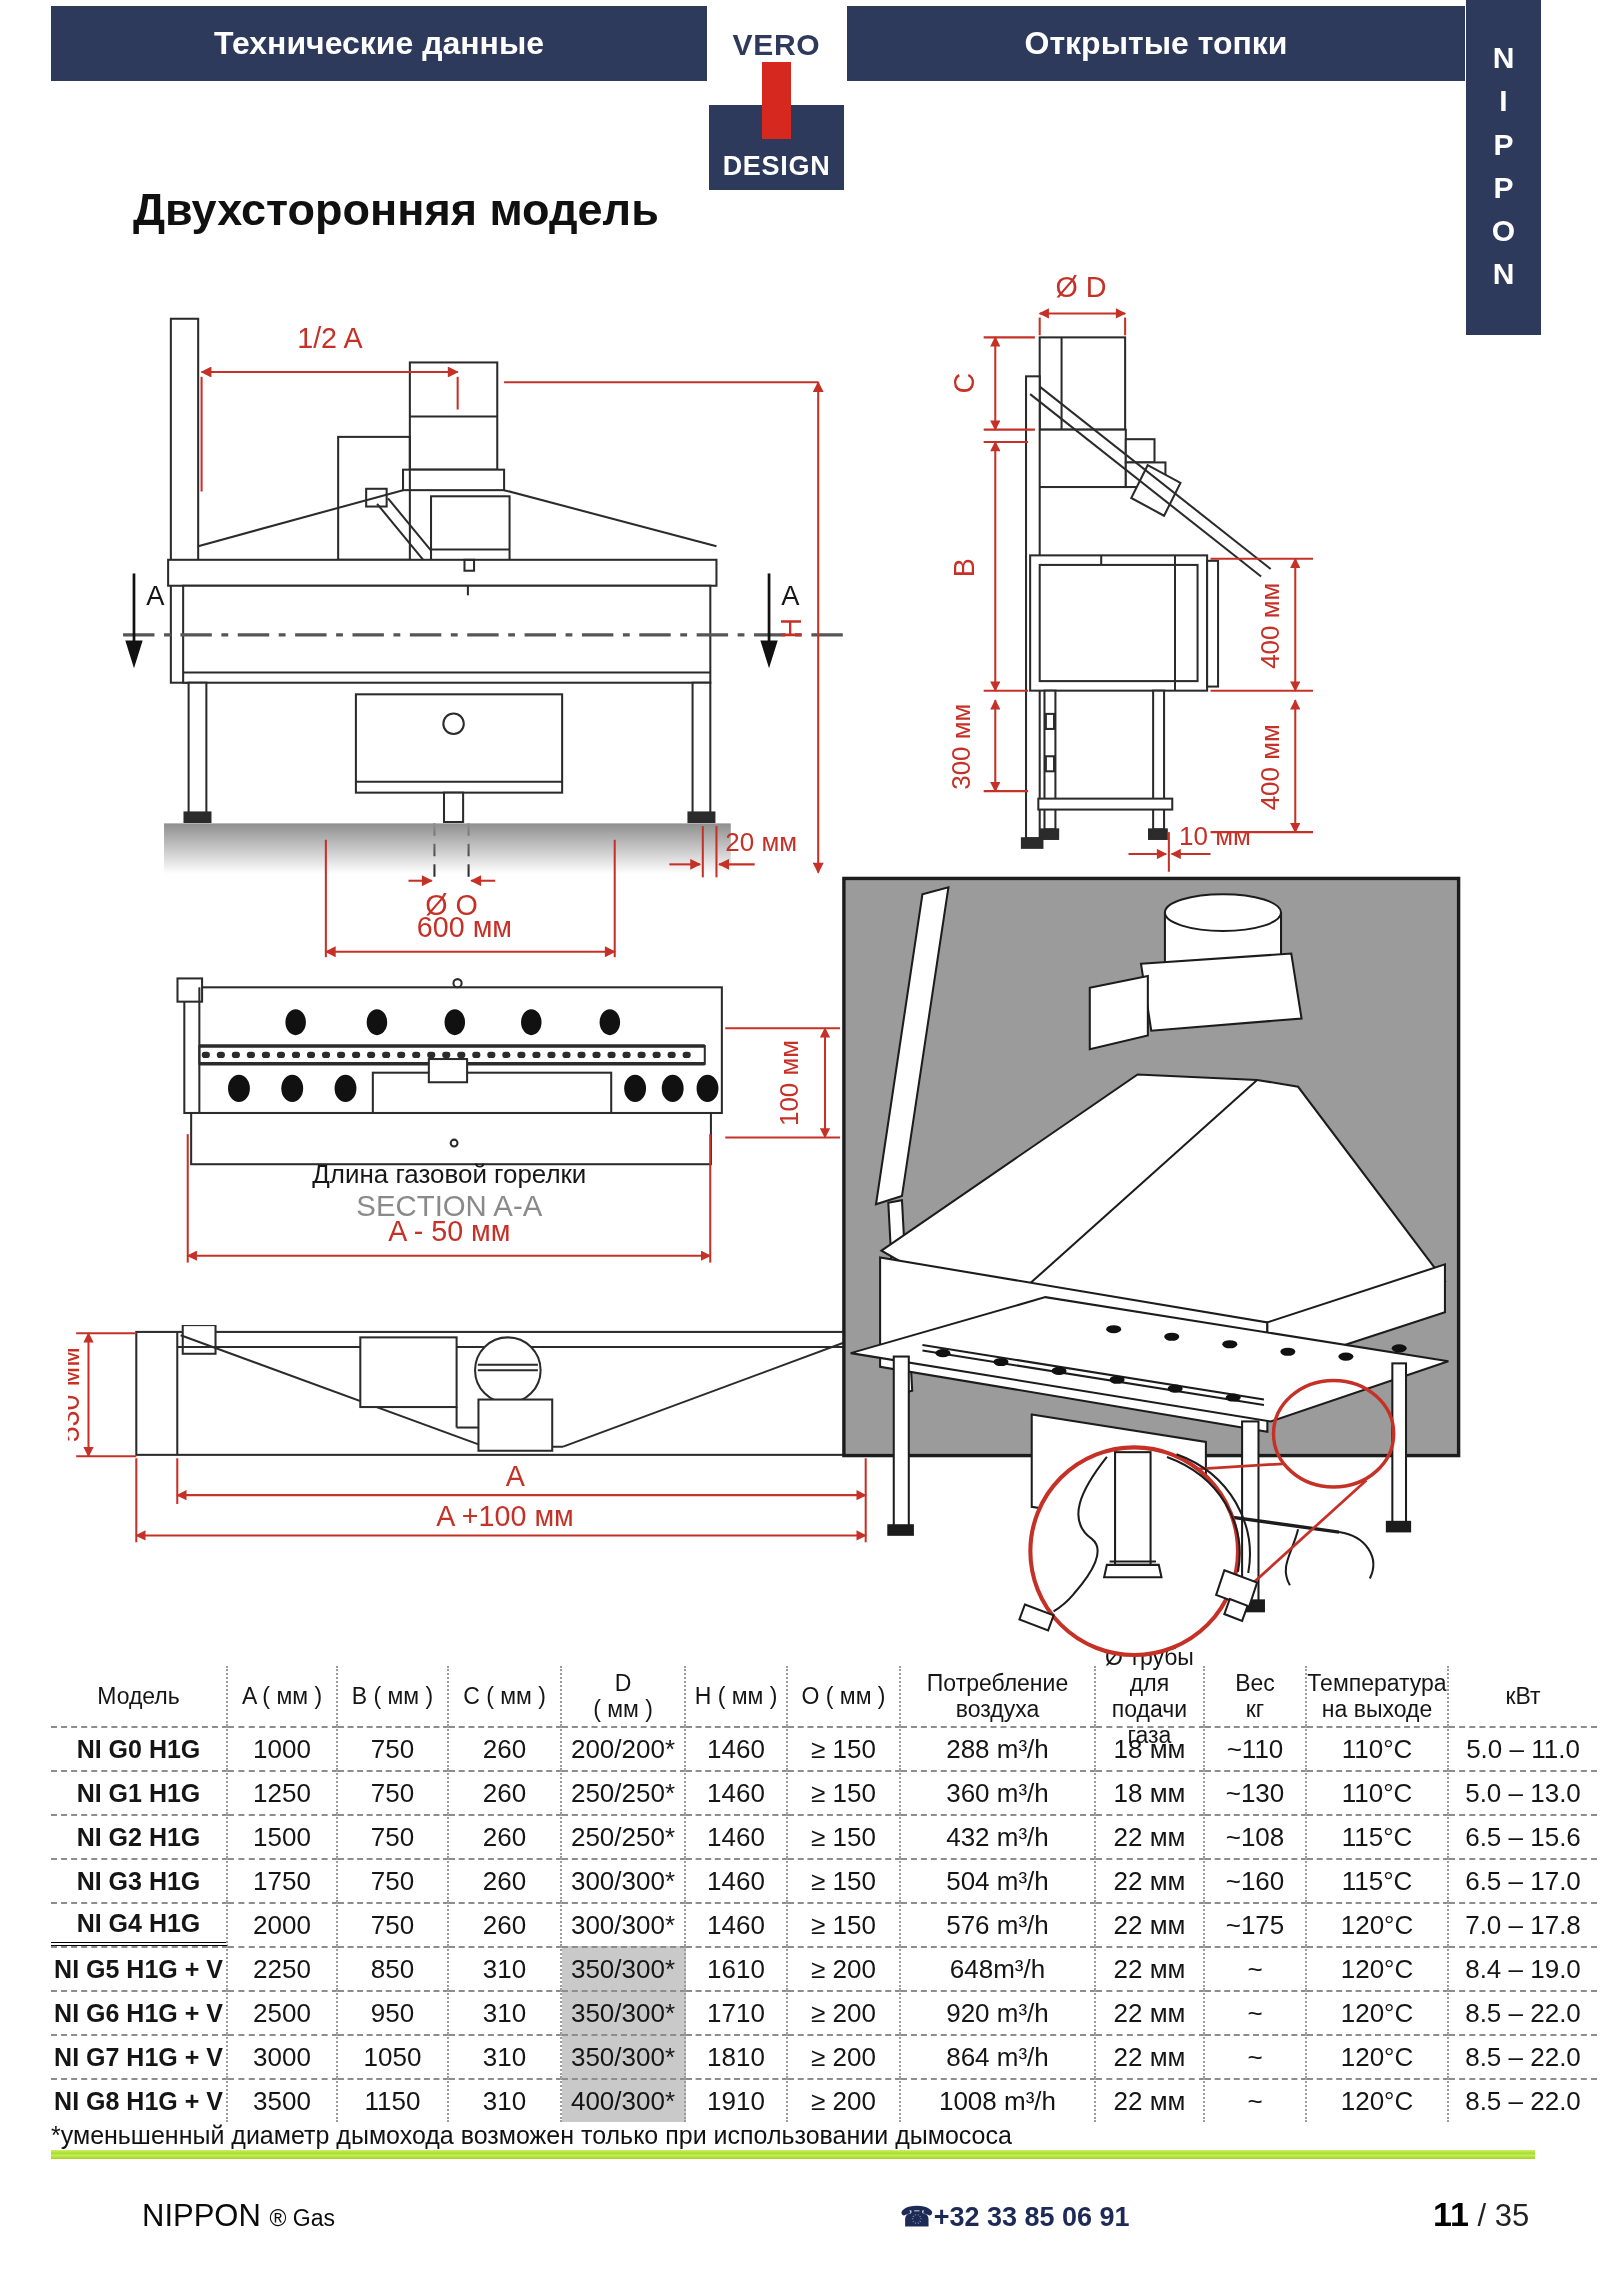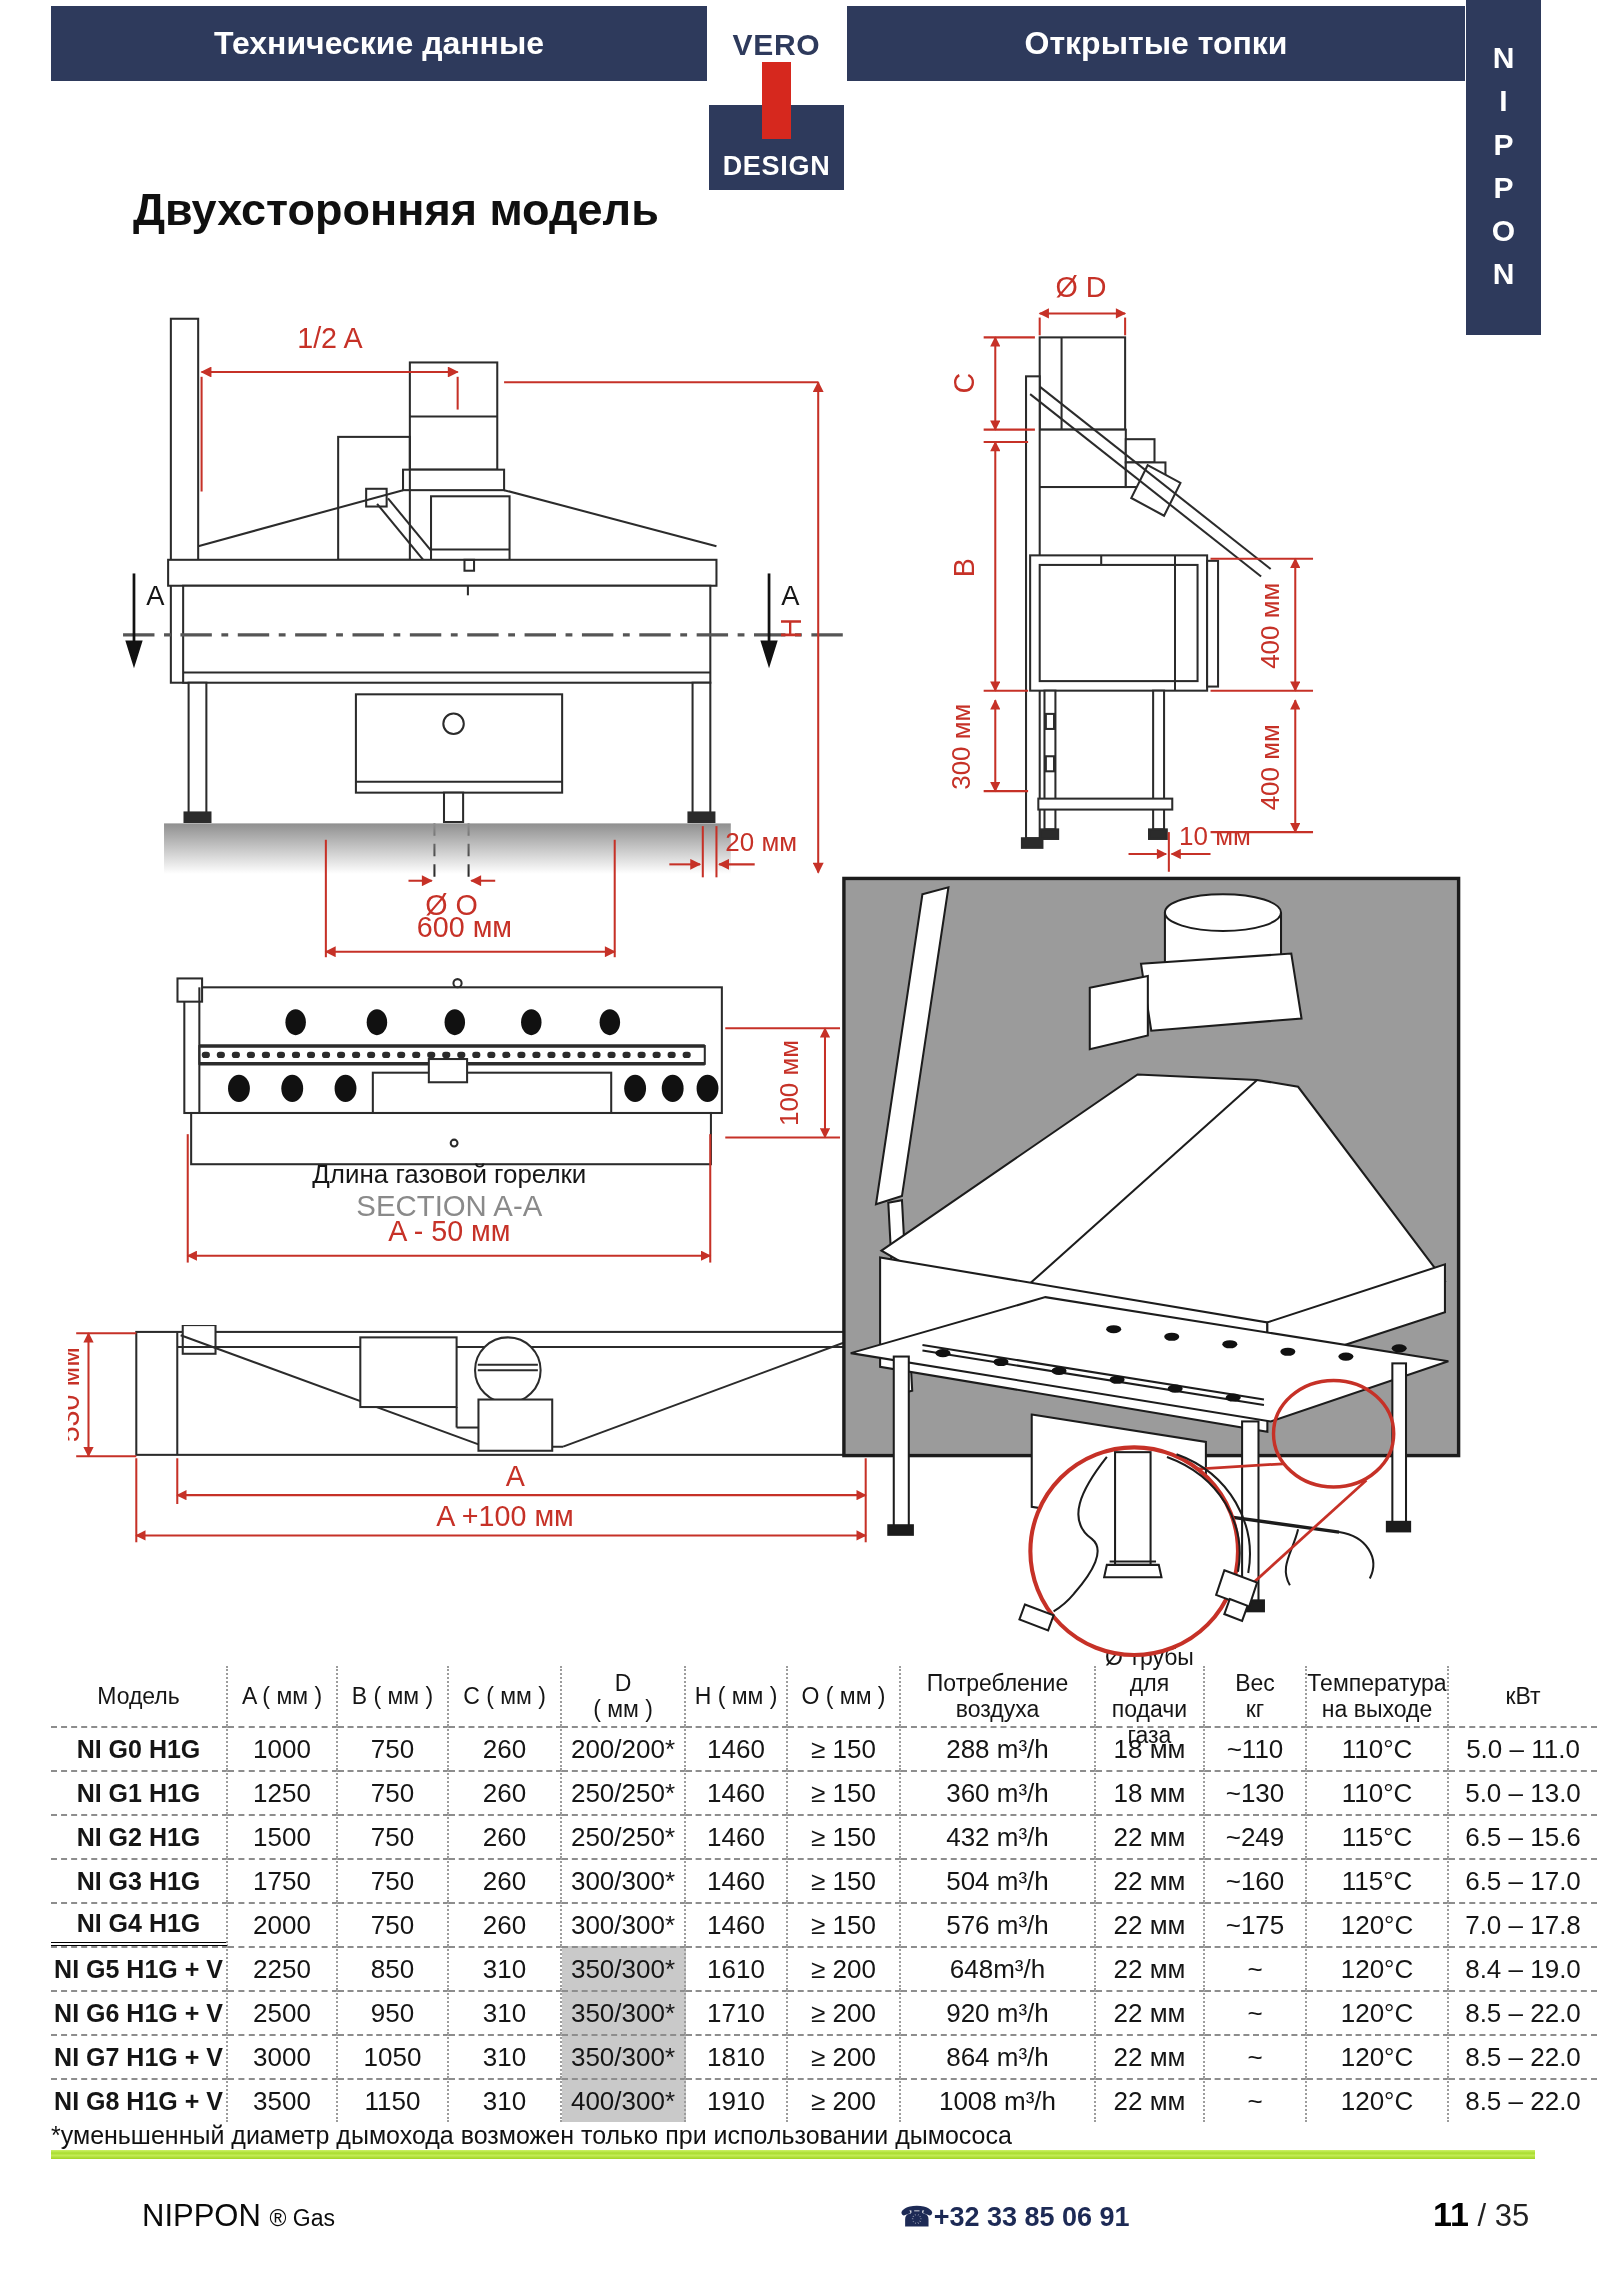--- a/index.html
+++ b/index.html
@@ -428,21 +428,21 @@
       <div class="td c11">5.0 – 13.0</div>
       <div class="td c0 model">NI G2 H1G</div>
       <div class="td c1">1500</div>
       <div class="td c2">750</div>
       <div class="td c3">260</div>
       <div class="td c4">250/250*</div>
       <div class="td c5">1460</div>
       <div class="td c6">≥ 150</div>
       <div class="td c7">432 m³/h</div>
       <div class="td c8">22 мм</div>
-      <div class="td c9">~249</div>
+      <div class="td c9">~108</div>
       <div class="td c10">115°C</div>
       <div class="td c11">6.5 – 15.6</div>
       <div class="td c0 model">NI G3 H1G</div>
       <div class="td c1">1750</div>
       <div class="td c2">750</div>
       <div class="td c3">260</div>
       <div class="td c4">300/300*</div>
       <div class="td c5">1460</div>
       <div class="td c6">≥ 150</div>
       <div class="td c7">504 m³/h</div>

